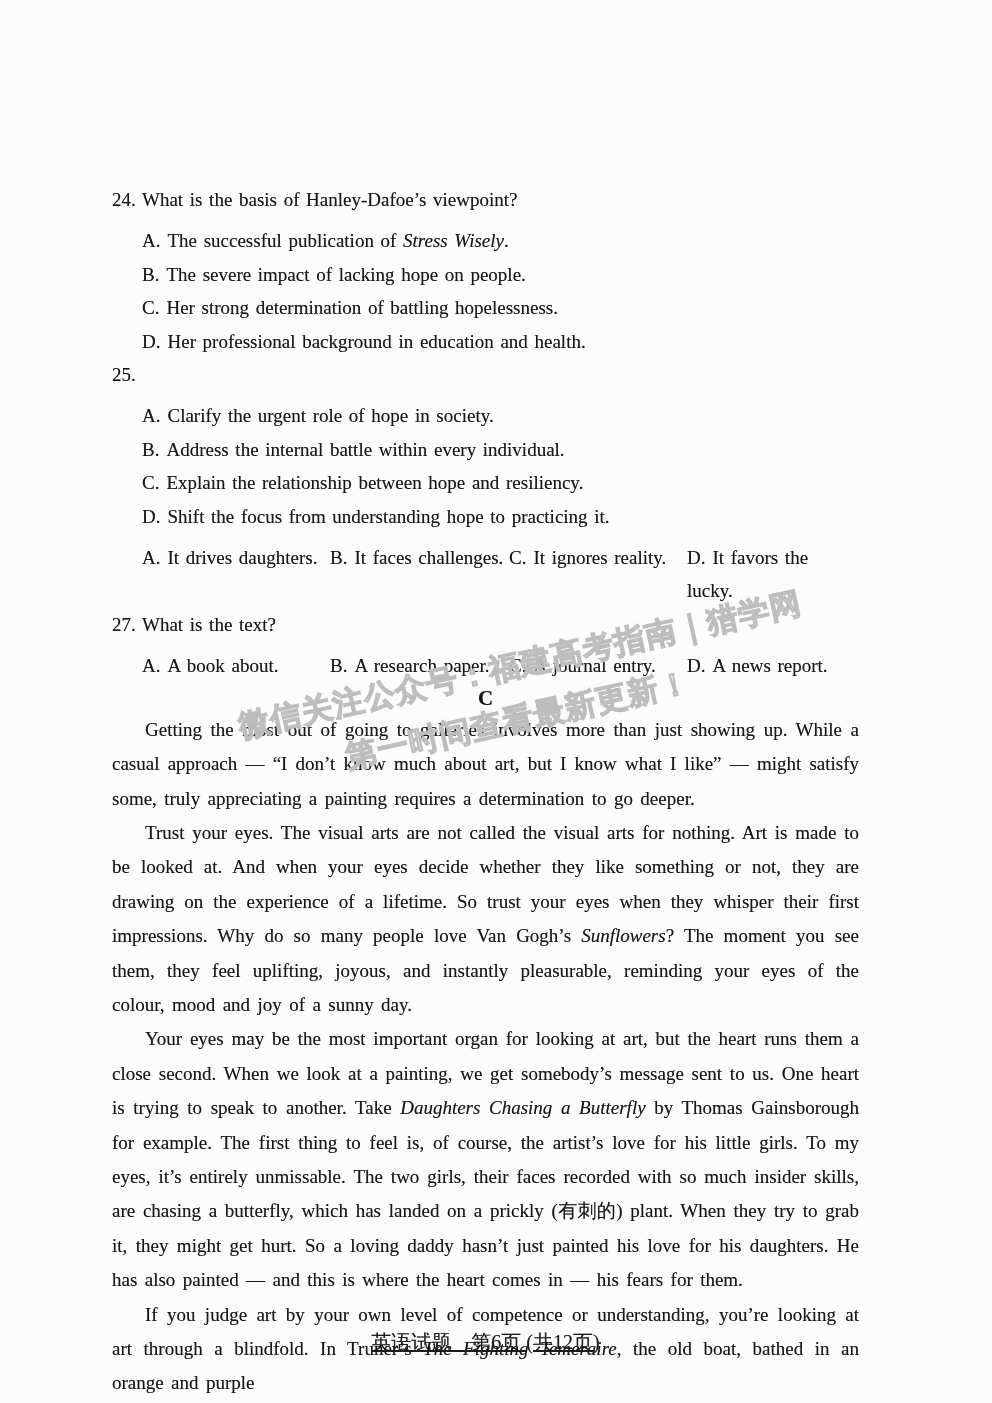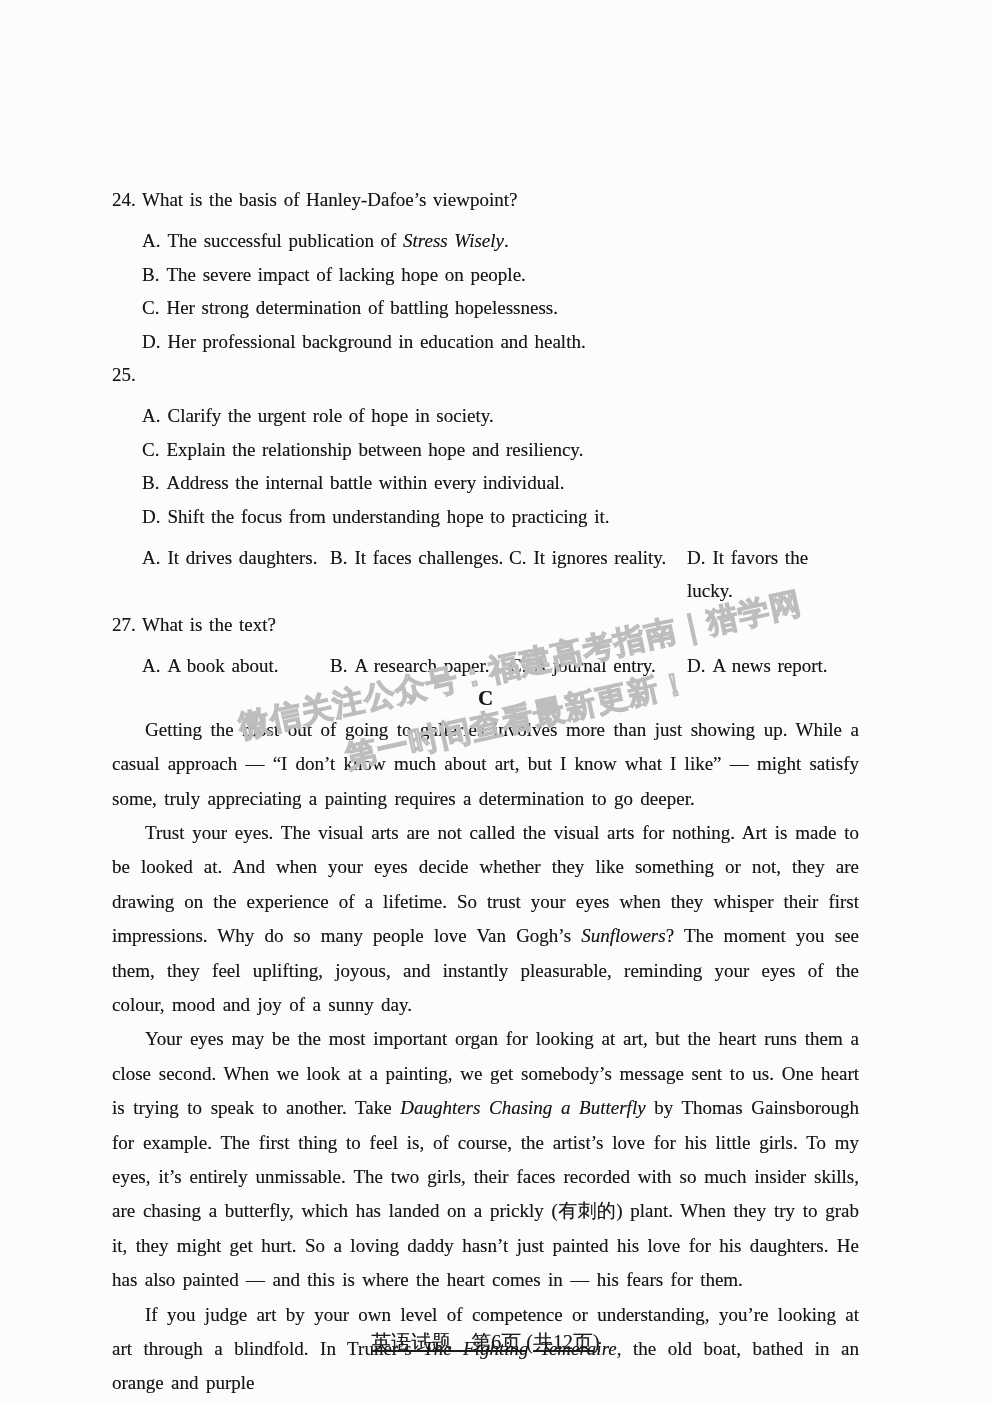--- a/index.html
+++ b/index.html
@@ -112,24 +112,24 @@
 
     <section class="question">
       <div class="stem">
         <span class="qnum">25.</span>
       </div>
       <div class="opts-block">
         <div class="opt">
           <span class="opt-label">A.</span><span>Clarify the urgent role of hope in society.</span>
         </div>
         <div class="opt">
-          <span class="opt-label">C.</span><span>Explain the relationship between hope and resiliency.</span>
+          <span class="opt-label">B.</span><span>Address the internal battle within every individual.</span>
         </div>
         <div class="opt">
-          <span class="opt-label">B.</span><span>Address the internal battle within every individual.</span>
+          <span class="opt-label">C.</span><span>Explain the relationship between hope and resiliency.</span>
         </div>
         <div class="opt">
           <span class="opt-label">D.</span><span>Shift the focus from understanding hope to practicing it.</span>
         </div>
       </div>
     </section>
 
     <section class="question">
       <div class="opt-row">
         <div class="opt-col1">

